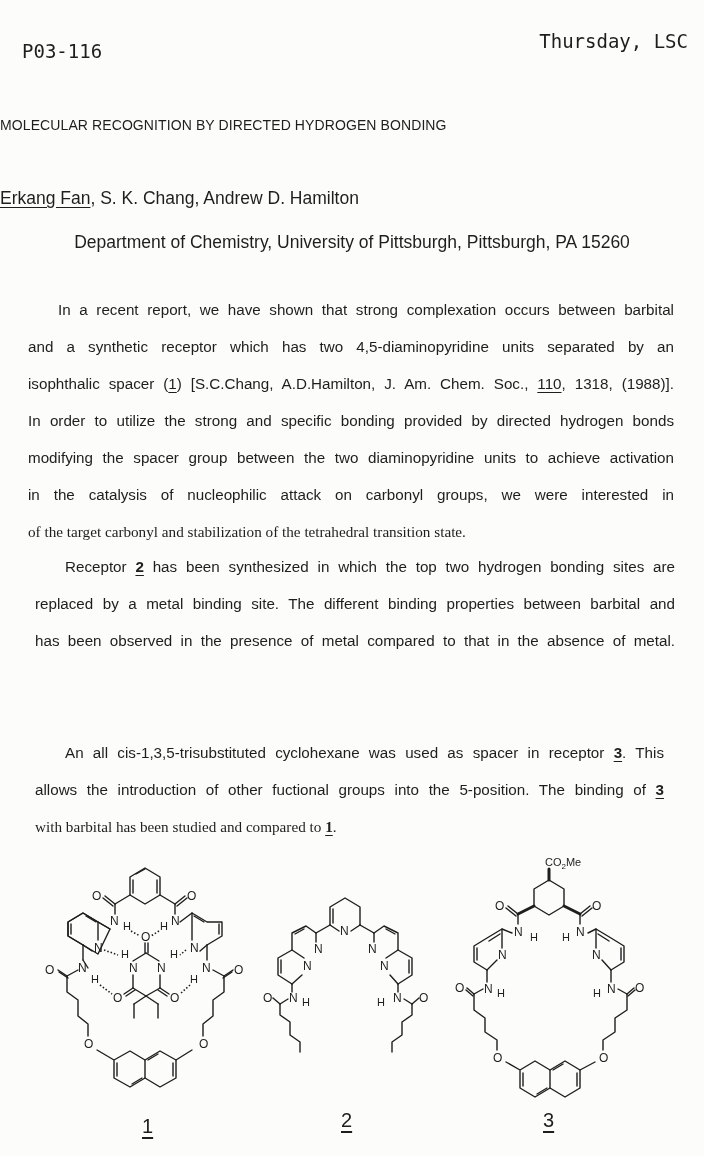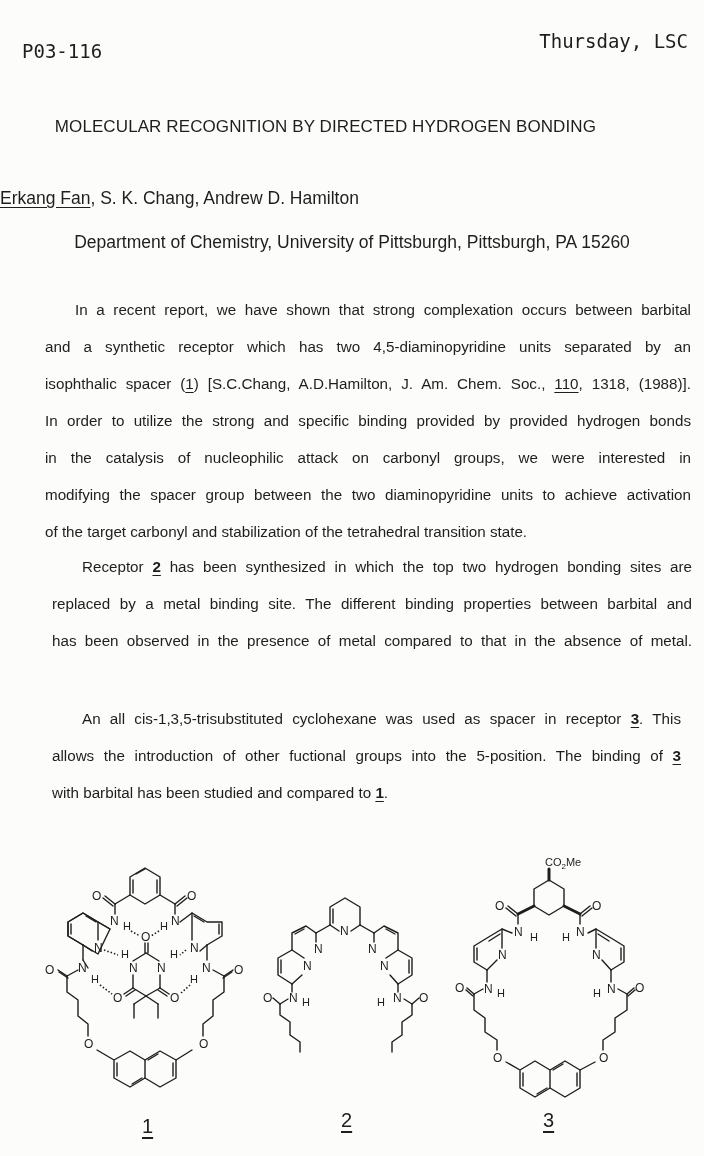--- a/index.html
+++ b/index.html
@@ -1,30 +1,30 @@
 <!DOCTYPE html>
 <html><head>
 <meta charset="utf-8">
 <style>
   html, body { margin:0; padding:0; }
   body { width:704px; height:1156px; background:#fcfcfa; position:relative; overflow:hidden; color:#1e1e1e; }
   .mono { font-family:"DejaVu Sans Mono", "Liberation Mono", monospace; }
   .sans { font-family:"Liberation Sans", "DejaVu Sans", sans-serif; }
   #hdr-left { position:absolute; left:22px; top:40px; font-size:19px; }
   #hdr-right { position:absolute; right:16px; top:30px; font-size:19px; }
-  #title { position:absolute; left:0; width:596px; top:117px; text-align:right; font-size:17px; letter-spacing:0.1px; }
+  #title { position:absolute; left:0; width:596px; top:117px; text-align:left; font-size:14px; letter-spacing:0.1px; }
   #authors { position:absolute; left:0; width:704px; top:188px; text-align:left; font-size:17.5px; }
   #affil { position:absolute; left:0; width:704px; top:232px; text-align:center; font-size:17.5px; }
   .u { text-decoration:underline; text-underline-offset:3px; }
-  .para { position:absolute; font-size:15.2px; line-height:37px; text-align:justify;margin-left:17px; }
+  .para { position:absolute; font-size:15.2px; line-height:37px; text-align:justify; }
   .line { display:block; white-space:nowrap; text-align:justify; text-align-last:justify; }
-  .line.last { text-align-last:left; }
+  .line.last { text-align-last:left;font-family:Liberation Serif, serif; }
   #p1 { left:28px; width:646px; top:291px; }
   #p2 { left:35px; width:640px; top:548px; }
-  #p3 { left:35px; width:629px; top:700px; }
+  #p3 { left:35px; width:629px; top:734px; }
   .indent { padding-left:30px; }
   svg { position:absolute; overflow:visible; }
   svg text { font-family:"Liberation Sans", "DejaVu Sans", sans-serif; fill:#1e1e1e; }
   .b { stroke:#1e1e1e; stroke-width:1.4; fill:none; stroke-linecap:round; stroke-linejoin:round; }
   .hb { stroke:#1e1e1e; stroke-width:1.6; fill:none; stroke-dasharray:1.5 2; }
   .lbl { position:absolute; font-size:20px; text-decoration:underline; text-underline-offset:4px; }
 </style>
 </head>
 <body>
 
@@ -34,23 +34,23 @@
 <div id="title" class="sans">MOLECULAR RECOGNITION BY DIRECTED HYDROGEN BONDING</div>
 
 <div id="authors" class="sans"><span class="u">Erkang Fan</span><span>, S. K. Chang,  Andrew D. Hamilton</span></div>
 
 <div id="affil" class="sans">Department of Chemistry, University of Pittsburgh,  Pittsburgh,  PA 15260</div>
 
 <div id="p1" class="para sans">
   <span class="line indent">In a recent report, we have shown that strong complexation occurs between barbital</span>
   <span class="line">and a synthetic receptor which has two 4,5-diaminopyridine units separated by an</span>
   <span class="line"><span>isophthalic spacer (</span><span class="u">1</span><span>) [S.C.Chang, A.D.Hamilton, J. Am. Chem. Soc., </span><span class="u">110</span><span>, 1318, (1988)].</span></span>
-  <span class="line">In order to utilize the strong and specific binding provided by provided  hydrogen bonds</span>
+  <span class="line">In order to utilize the strong and specific bonding provided by directed  hydrogen bonds</span>
+  <span class="line">modifying the spacer group between the two diaminopyridine units to achieve activation</span>
   <span class="line">in the catalysis of nucleophilic attack on carbonyl groups,  we were interested in</span>
-  <span class="line">modifying the spacer group between the two diaminopyridine units to achieve activation</span>
   <span class="line last">of the target carbonyl and stabilization of the tetrahedral transition state.</span>
 </div>
 
 <div id="p2" class="para sans">
   <span class="line indent"><span>Receptor </span><span class="u" style="font-weight:bold">2</span><span>  has been synthesized in which  the top two hydrogen bonding sites are</span></span>
   <span class="line">replaced by a metal binding site. The different binding properties between barbital and</span>
   <span class="line">has been observed in the presence of metal compared to that in the absence of metal.</span>
 </div>
 
 <div id="p3" class="para sans">

